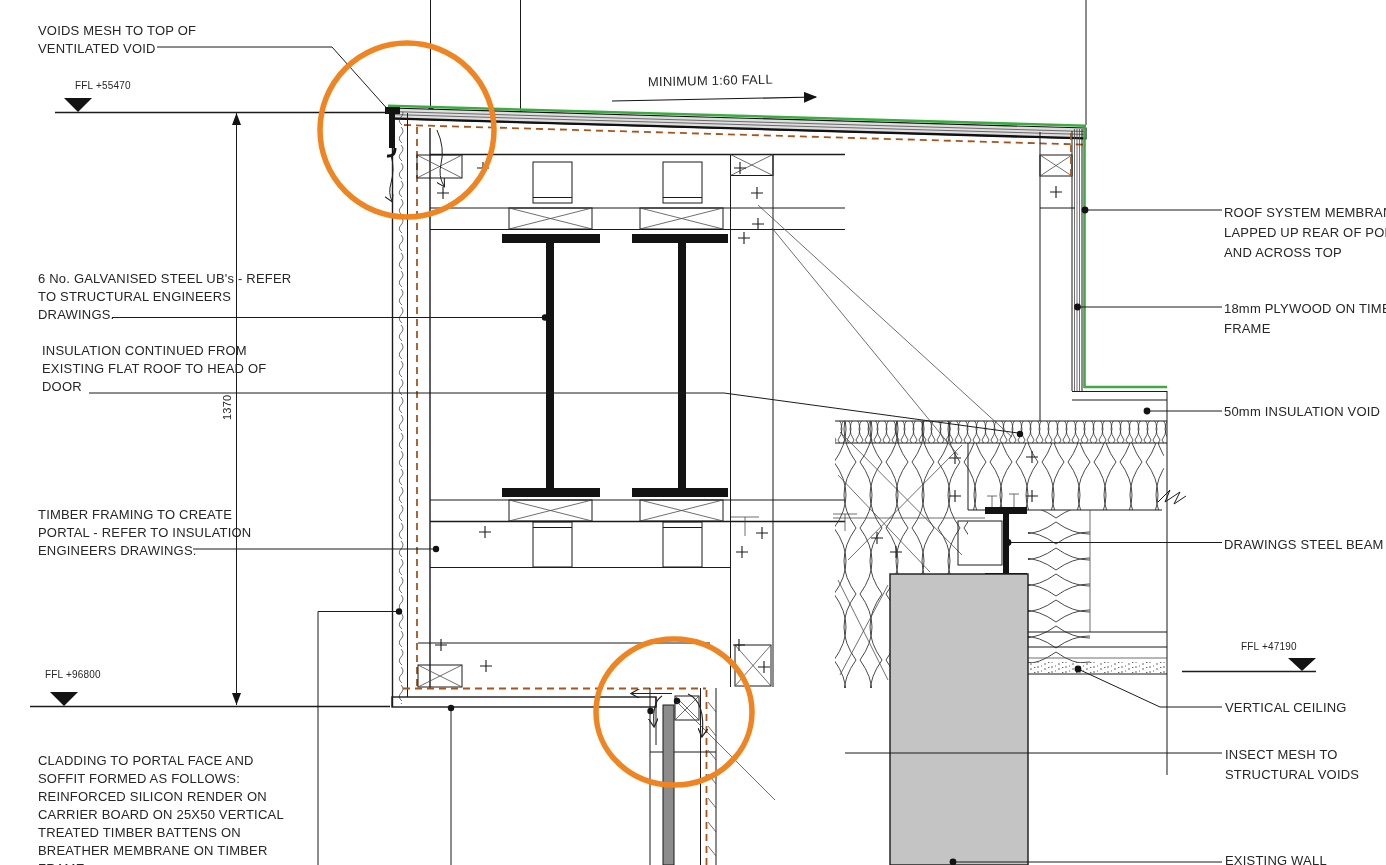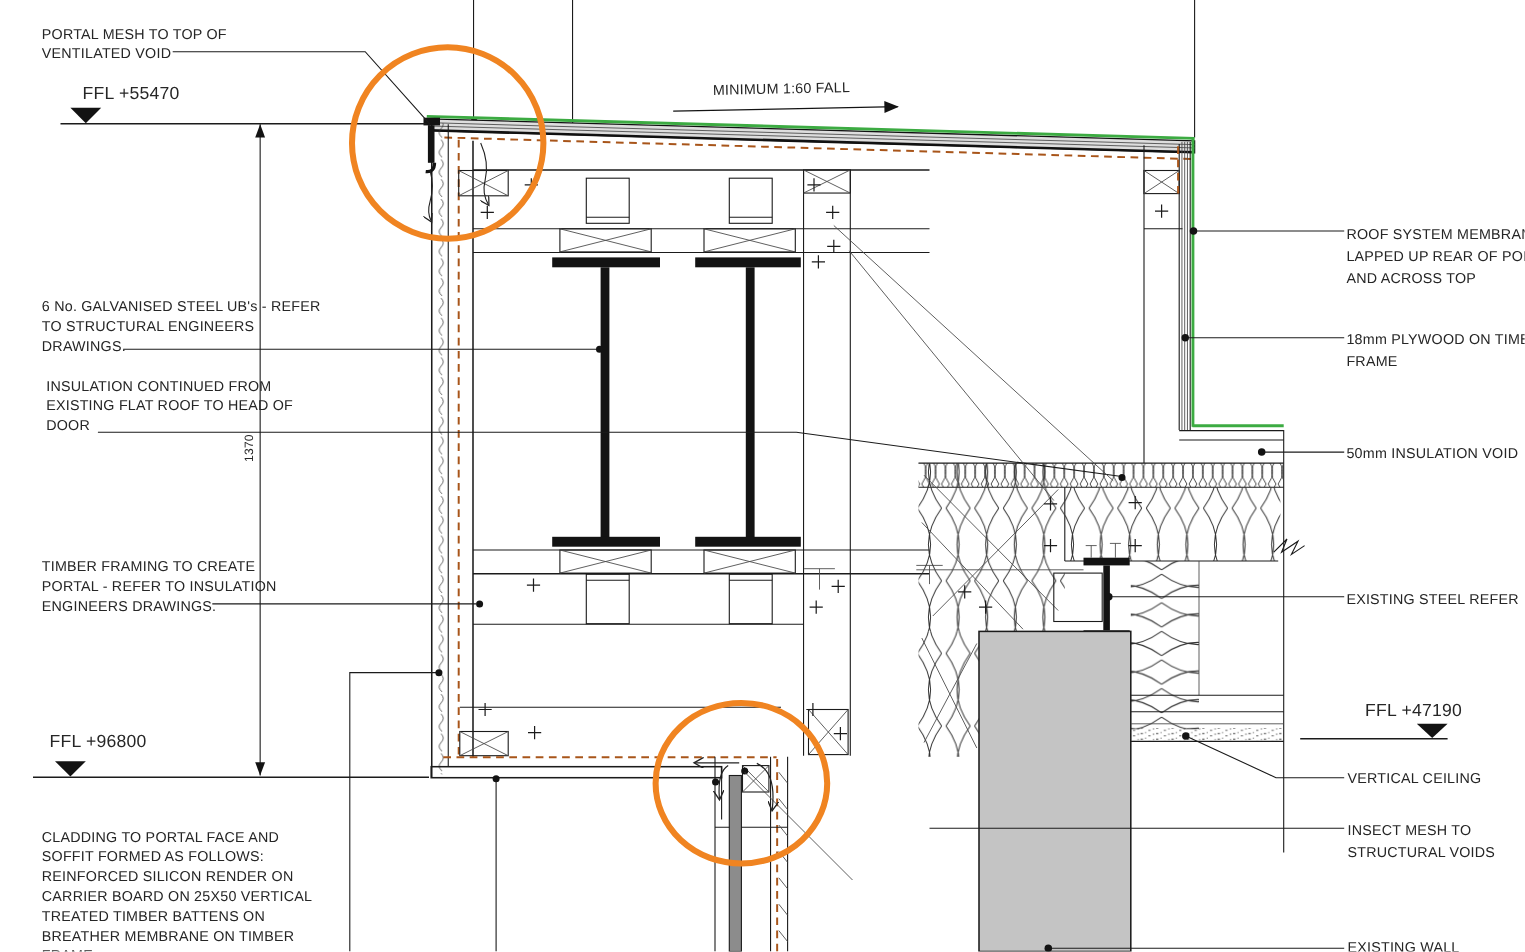--- a/index.html
+++ b/index.html
@@ -1,21 +1,21 @@
 <!DOCTYPE html>
 <html style="--highlight: #f08421; --membrane-green: #3cab42; --breather-brown: #a8551a; --wall-gray: #c4c4c4; --door-gray: #8c8c8c; --line: #1b1b1b;"><head>
 <meta charset="utf-8">
 <style>
   html,body{margin:0;padding:0}
   body{width:1386px;height:865px;position:relative;overflow:hidden;background:#fff;
        font-family:"Liberation Sans",sans-serif}
   #draw{position:absolute;left:0;top:0}
   .lbl{position:absolute;white-space:pre;font-size:13px;line-height:18px;color:#262626;letter-spacing:.2px}
   .r{line-height:20px}
-  .ffl{font-size:16px}
+  .ffl{font-size:10px}
   .rot{transform:rotate(-90deg);transform-origin:0 0;font-size:11px;line-height:12px}
   .tilt{transform:rotate(-1.2deg)}
   
   .ln{stroke:#1b1b1b;stroke-width:1;fill:none}
   .ln2{stroke:#1b1b1b;stroke-width:1.4;fill:none}
   .thin{stroke:#4a4a4a;stroke-width:.8;fill:none}
   .blk{fill:#131313;stroke:none}
   .dot{fill:#131313;stroke:none}
   .grn{stroke:var(--membrane-green,#3cab42);stroke-width:2.6;fill:none}
   .brn{stroke:var(--breather-brown,#a8551a);stroke-width:1.8;stroke-dasharray:7 5;fill:none}
@@ -267,21 +267,21 @@
   </g>
 
   <path class="pl" d="M477,168h12M483,162v12 M437,193h12M443,187v12 M734,168h12M740,162v12 M751,193h12M757,187v12 M752,224h12M758,218v12 M738,238h12M744,232v12 M479,532h12M485,526v12 M756,533h12M762,527v12 M736,552h12M742,546v12 M435,645h12M441,639v12 M480,666h12M486,660v12 M949,458h12M955,452v12 M1026,457h12M1032,451v12 M949,496h12M955,490v12 M1026,496h12M1032,490v12 M871,538h12M877,532v12 M890,552h12M896,546v12 M1050,192h12M1056,186v12 M733,645h12M739,639v12 M758,667h12M764,661v12"></path>
 
   <g>
     <circle class="org" cx="407" cy="130" r="87"></circle>
     <ellipse class="org" cx="674" cy="712" rx="78" ry="73"></ellipse>
   </g>
 </svg>
 
-<div class="lbl" style="left:38px;top:22px">PORTAL MESH TO TOP OF
+<div class="lbl" style="left:38px;top:22px">VOIDS MESH TO TOP OF
 VENTILATED VOID</div>
 <div class="lbl ffl" style="left:75px;top:77px">FFL +55470</div>
 <div class="lbl tilt" style="left:648px;top:72px">MINIMUM 1:60 FALL</div>
 <div class="lbl" style="left:38px;top:270px">6 No. GALVANISED STEEL UB's - REFER
 TO STRUCTURAL ENGINEERS
 DRAWINGS.</div>
 <div class="lbl" style="left:42px;top:342px">INSULATION CONTINUED FROM
 EXISTING FLAT ROOF TO HEAD OF
 DOOR</div>
 <div class="lbl rot" style="left:221px;top:420px">1370</div>
@@ -295,18 +295,18 @@
 CARRIER BOARD ON 25X50 VERTICAL
 TREATED TIMBER BATTENS ON
 BREATHER MEMBRANE ON TIMBER
 FRAME</div>
 <div class="lbl r" style="left:1224px;top:203px">ROOF SYSTEM MEMBRANE
 LAPPED UP REAR OF PORTAL
 AND ACROSS TOP</div>
 <div class="lbl r" style="left:1224px;top:299px">18mm PLYWOOD ON TIMBER
 FRAME</div>
 <div class="lbl" style="left:1224px;top:403px">50mm INSULATION VOID</div>
-<div class="lbl" style="left:1224px;top:536px">EXISTING STEEL REFER</div>
+<div class="lbl" style="left:1224px;top:536px">DRAWINGS STEEL BEAM</div>
 <div class="lbl ffl" style="left:1241px;top:638px">FFL +47190</div>
 <div class="lbl" style="left:1225px;top:699px">VERTICAL CEILING</div>
 <div class="lbl r" style="left:1225px;top:745px">INSECT MESH TO
 STRUCTURAL VOIDS</div>
 <div class="lbl" style="left:1225px;top:852px">EXISTING WALL</div>
 
 </body></html>

